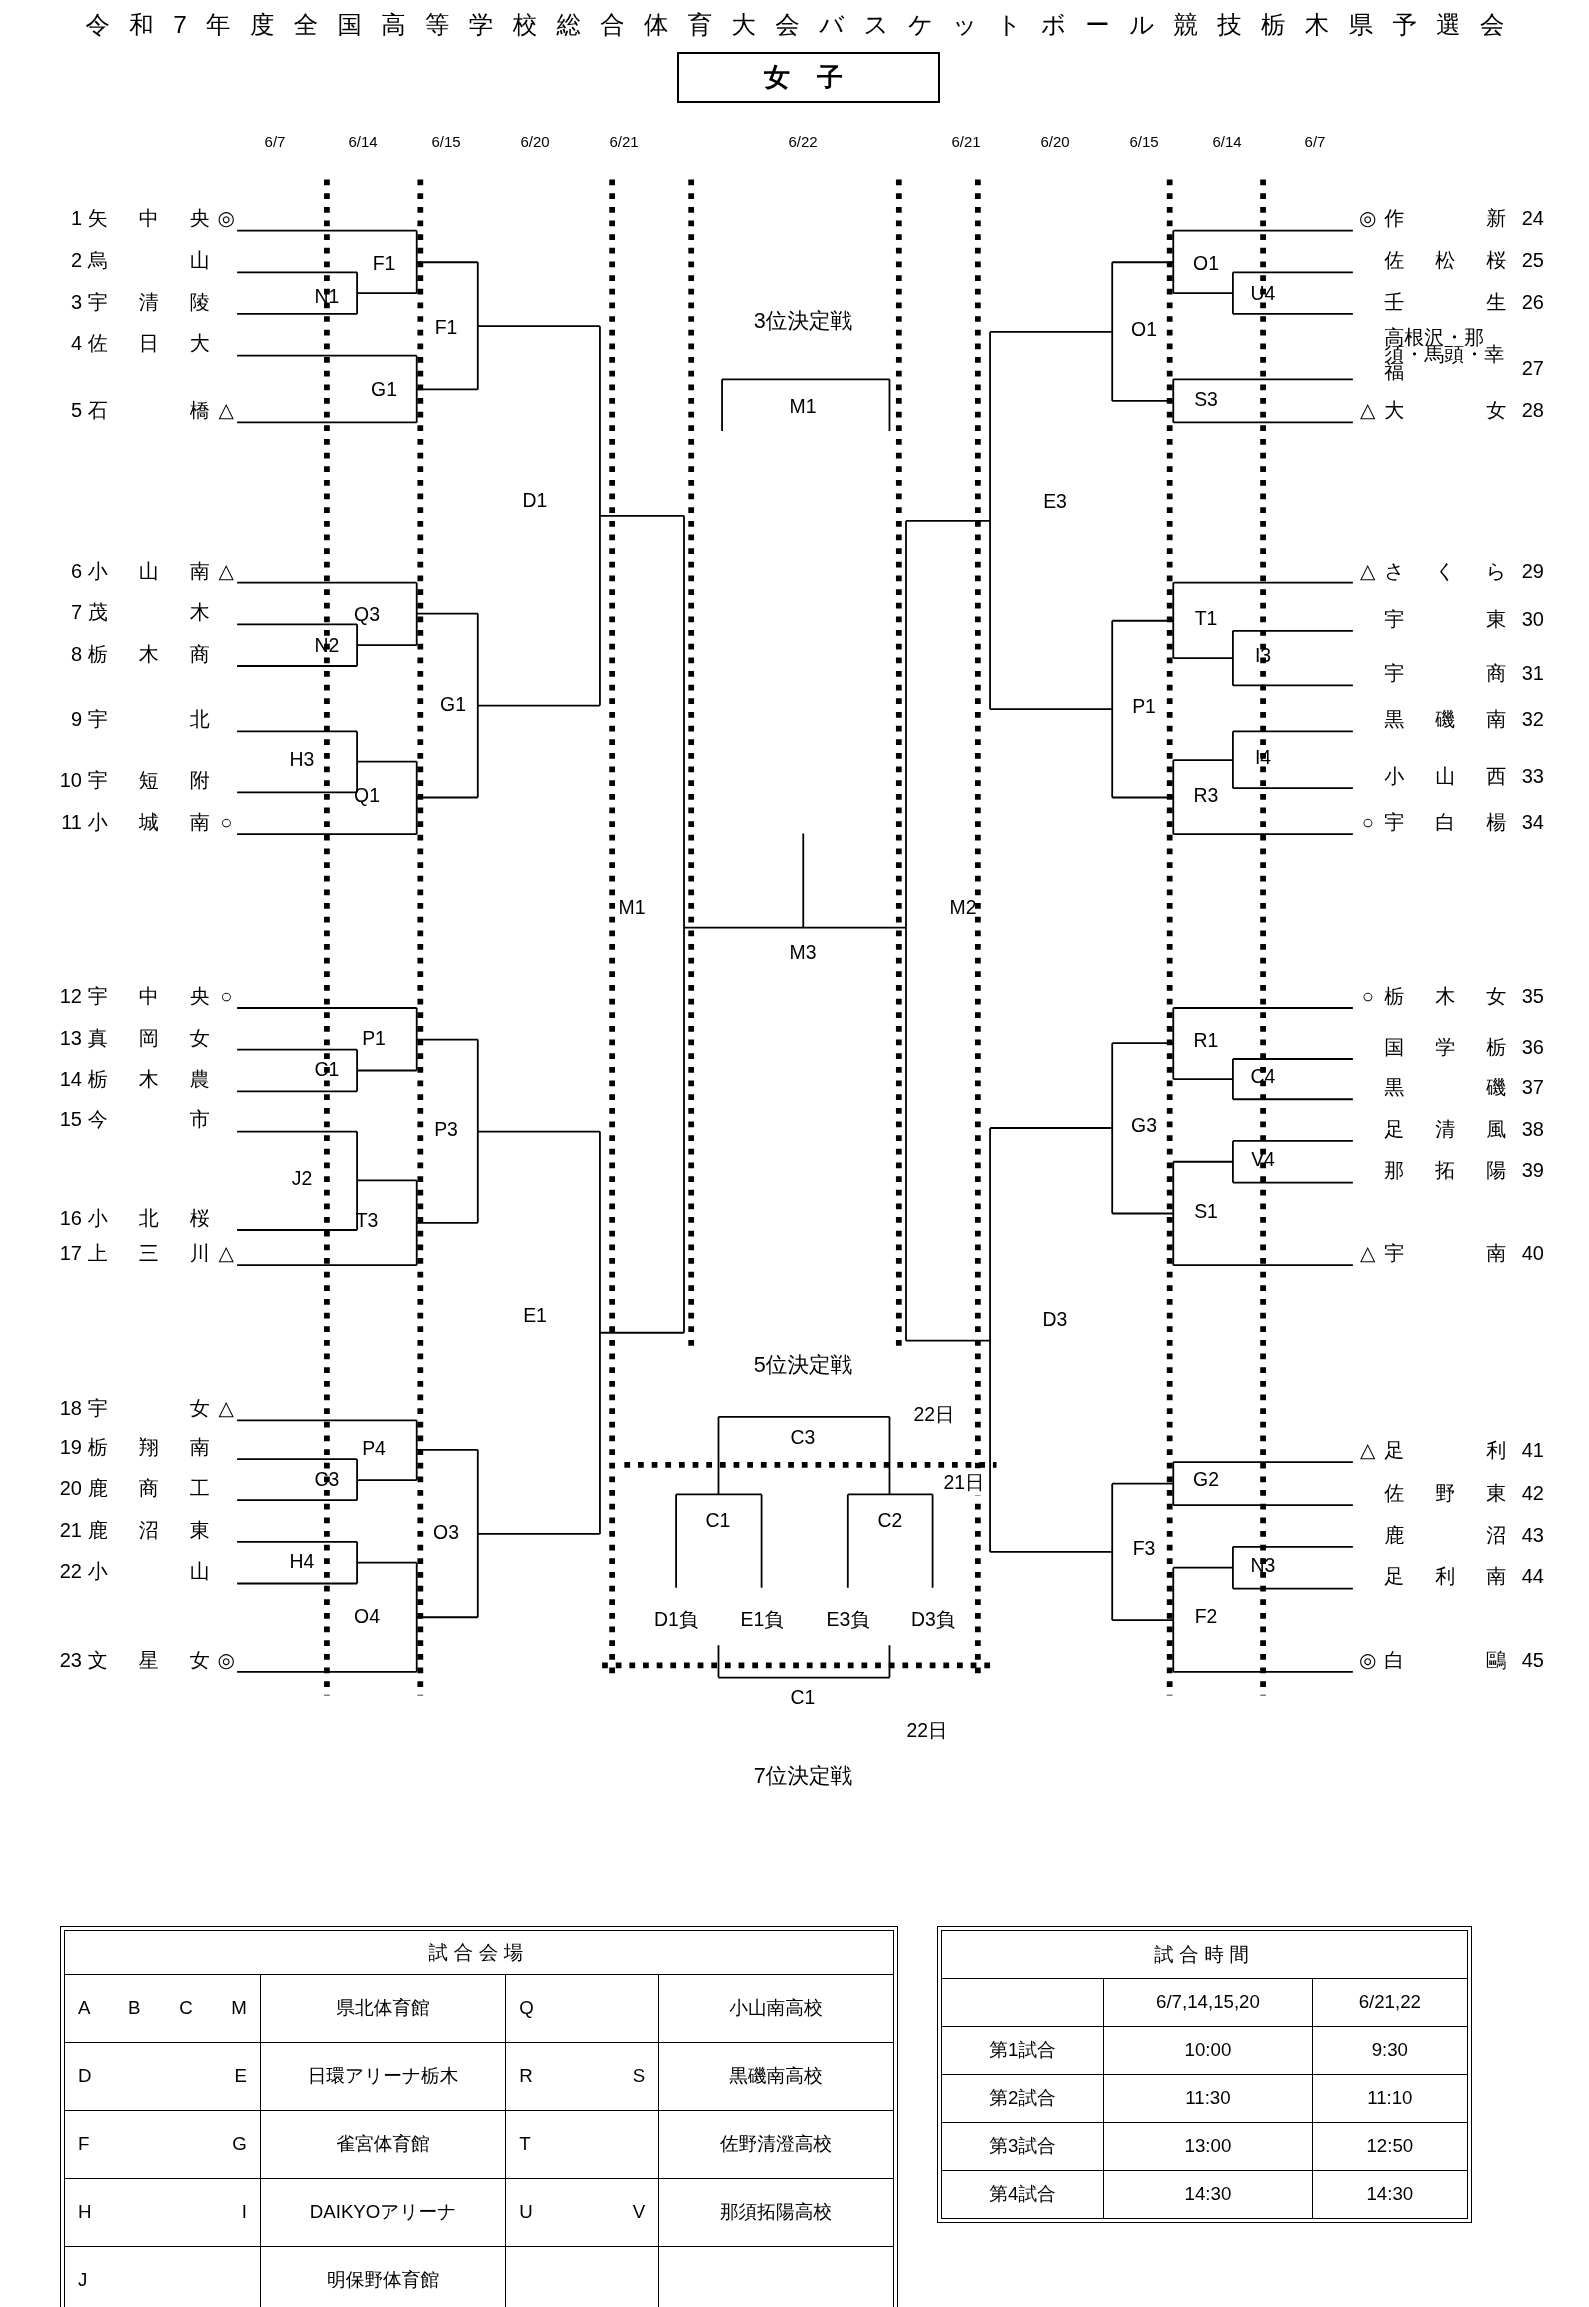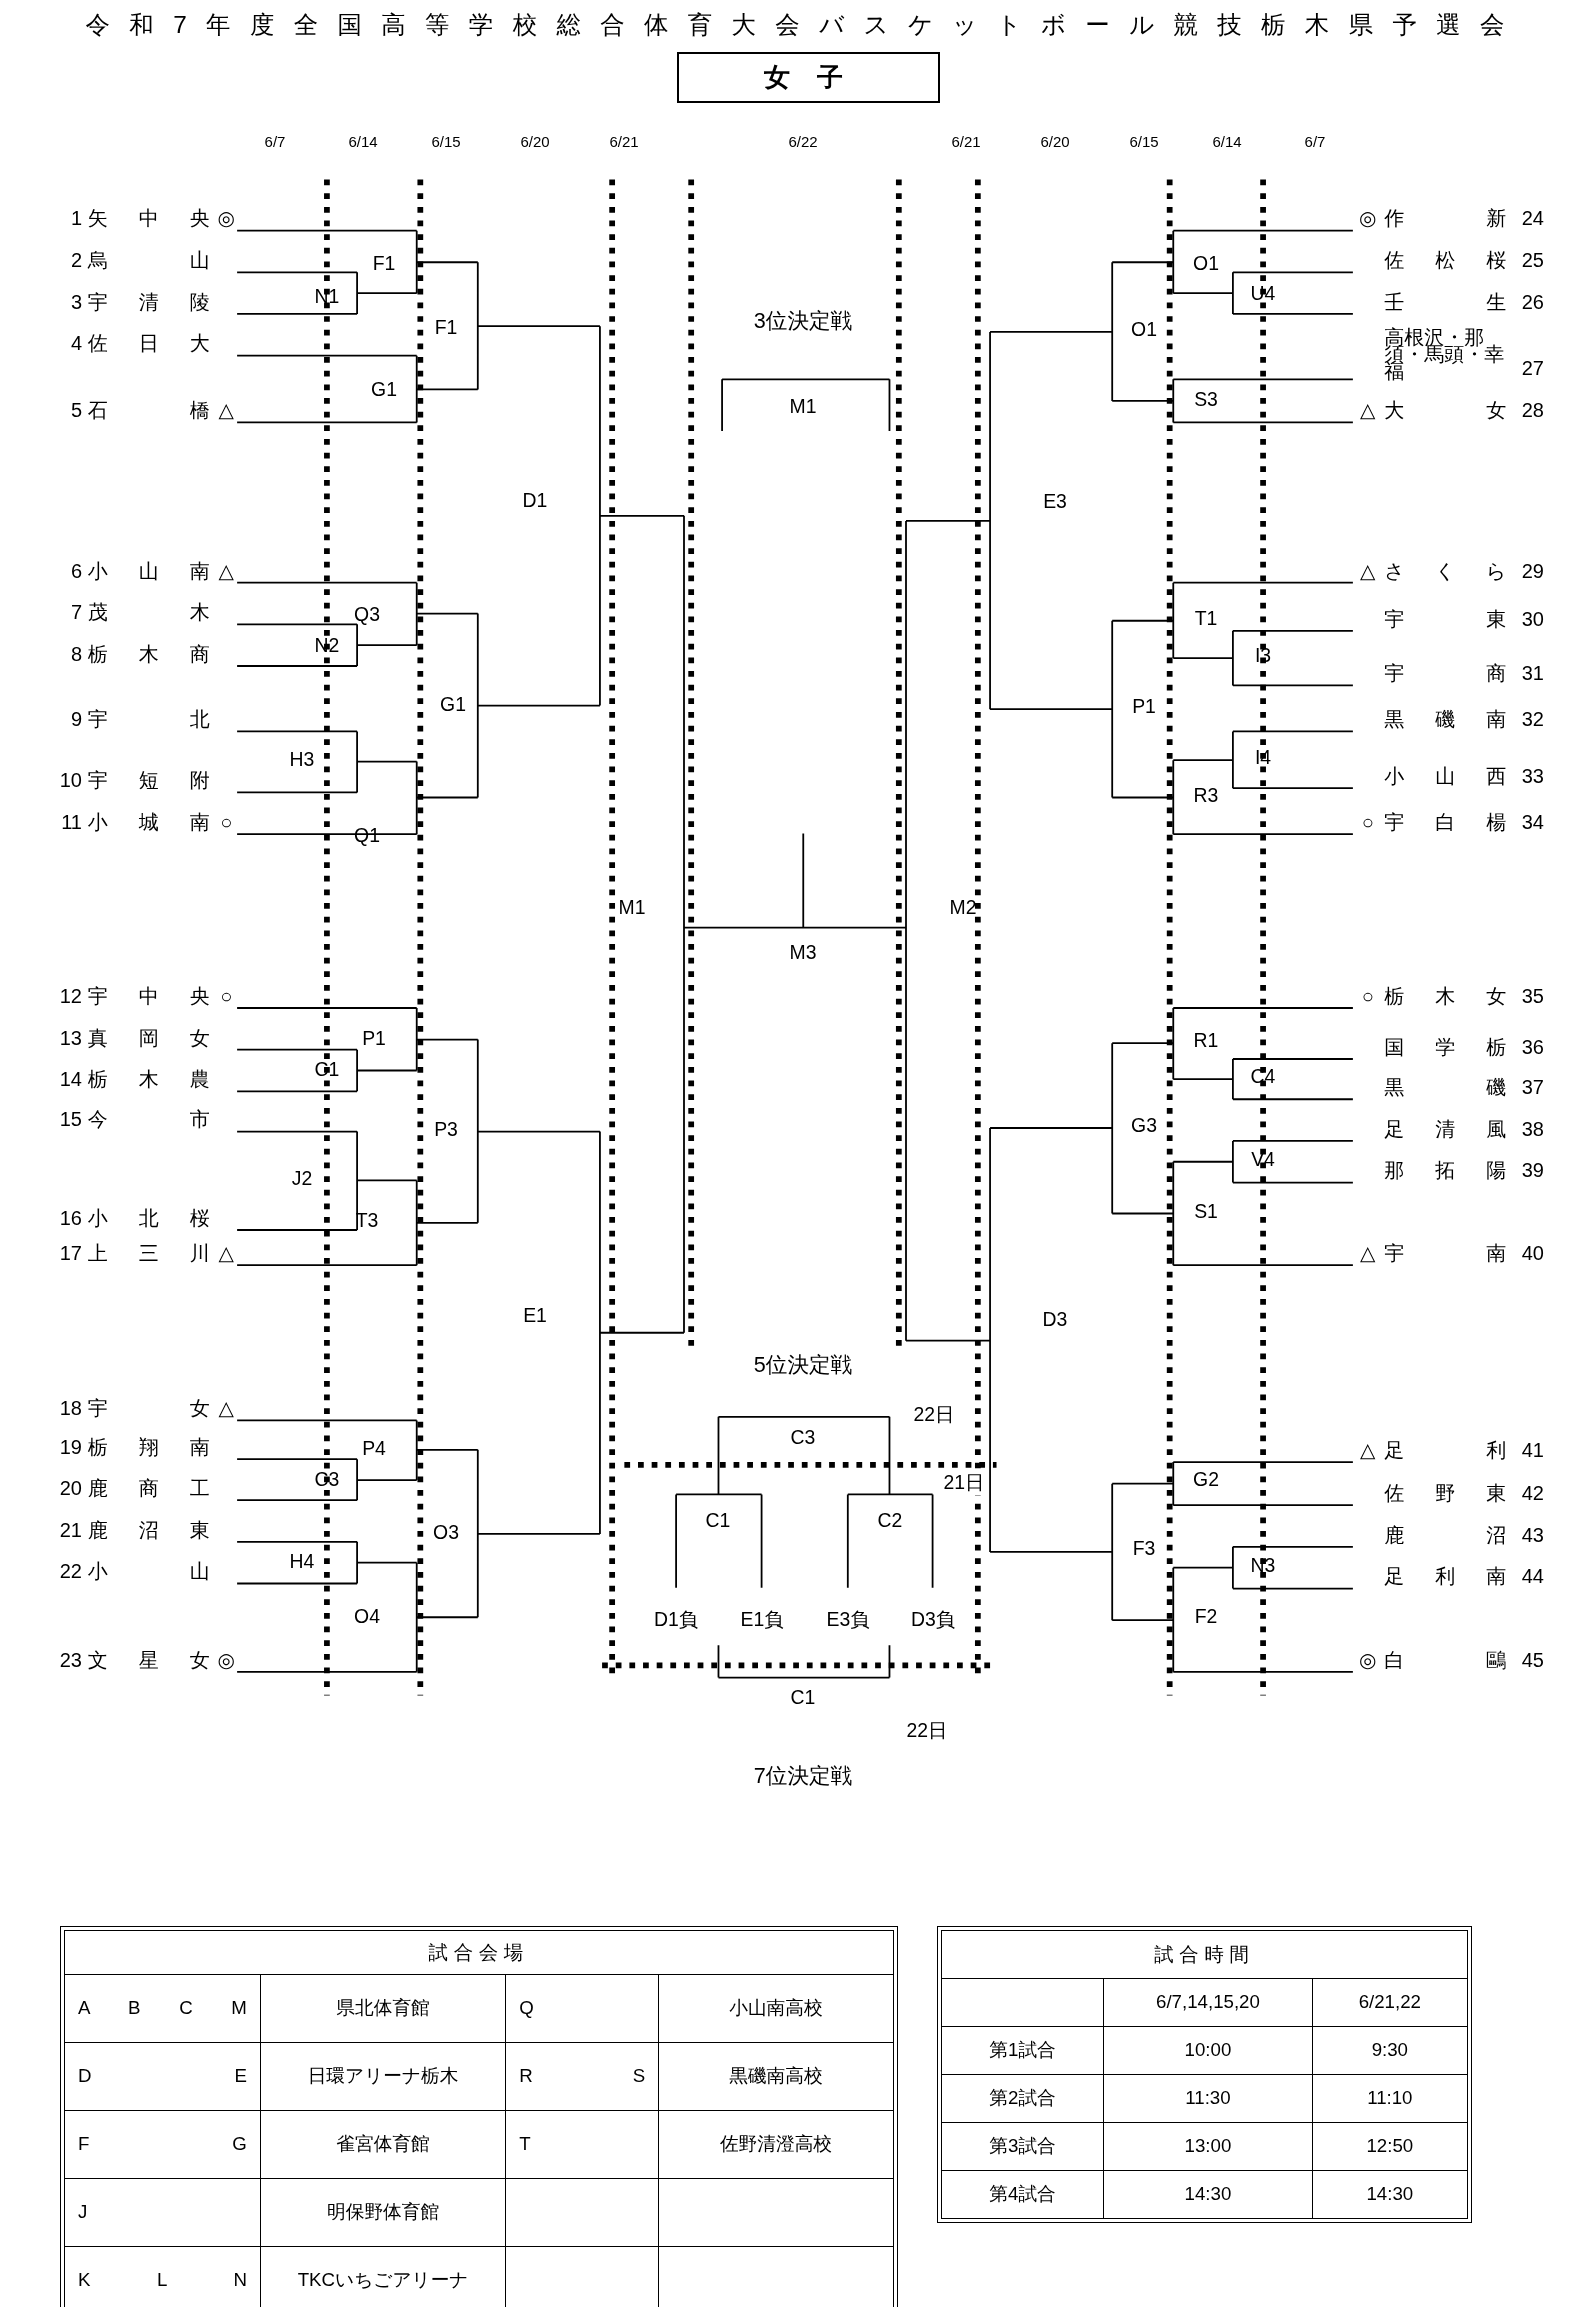--- a/index.html
+++ b/index.html
@@ -322,21 +322,21 @@
 
   <div class="ml" style="left:384px;top:263px">F1</div>
   <div class="ml" style="left:327px;top:296px">N1</div>
   <div class="ml" style="left:446px;top:327px">F1</div>
   <div class="ml" style="left:384px;top:389px">G1</div>
   <div class="ml" style="left:535px;top:500px">D1</div>
   <div class="ml" style="left:367px;top:614px">Q3</div>
   <div class="ml" style="left:327px;top:645px">N2</div>
   <div class="ml" style="left:453px;top:704px">G1</div>
   <div class="ml" style="left:302px;top:759px">H3</div>
-  <div class="ml" style="left:367px;top:835px">Q1</div>
+  <div class="ml" style="left:367px;top:795px">Q1</div>
   <div class="ml" style="left:632px;top:907px">M1</div>
   <div class="ml" style="left:374px;top:1038px">P1</div>
   <div class="ml" style="left:327px;top:1069px">C1</div>
   <div class="ml" style="left:446px;top:1129px">P3</div>
   <div class="ml" style="left:302px;top:1178px">J2</div>
   <div class="ml" style="left:367px;top:1220px">T3</div>
   <div class="ml" style="left:535px;top:1315px">E1</div>
   <div class="ml" style="left:374px;top:1448px">P4</div>
   <div class="ml" style="left:327px;top:1479px">C3</div>
   <div class="ml" style="left:446px;top:1532px">O3</div>
@@ -400,20 +400,26 @@
         <td class="c3 js">R S</td>
         <td class="c4">黒磯南高校</td>
       </tr>
       <tr>
         <td class="c1 js">F G</td>
         <td class="c2">雀宮体育館</td>
         <td class="c3 js">T</td>
         <td class="c4">佐野清澄高校</td>
       </tr>
       <tr>
+        <td class="c1 js">H I</td>
+        <td class="c2">DAIKYOアリーナ</td>
+        <td class="c3 js">U V</td>
+        <td class="c4">那須拓陽高校</td>
+      </tr>
+      <tr>
         <td class="c1 js">J</td>
         <td class="c2">明保野体育館</td>
         <td class="c3 js"></td>
         <td class="c4"></td>
       </tr>
       <tr>
         <td class="c1 js">K L N</td>
         <td class="c2">TKCいちごアリーナ</td>
         <td class="c3 js"></td>
         <td class="c4"></td>

